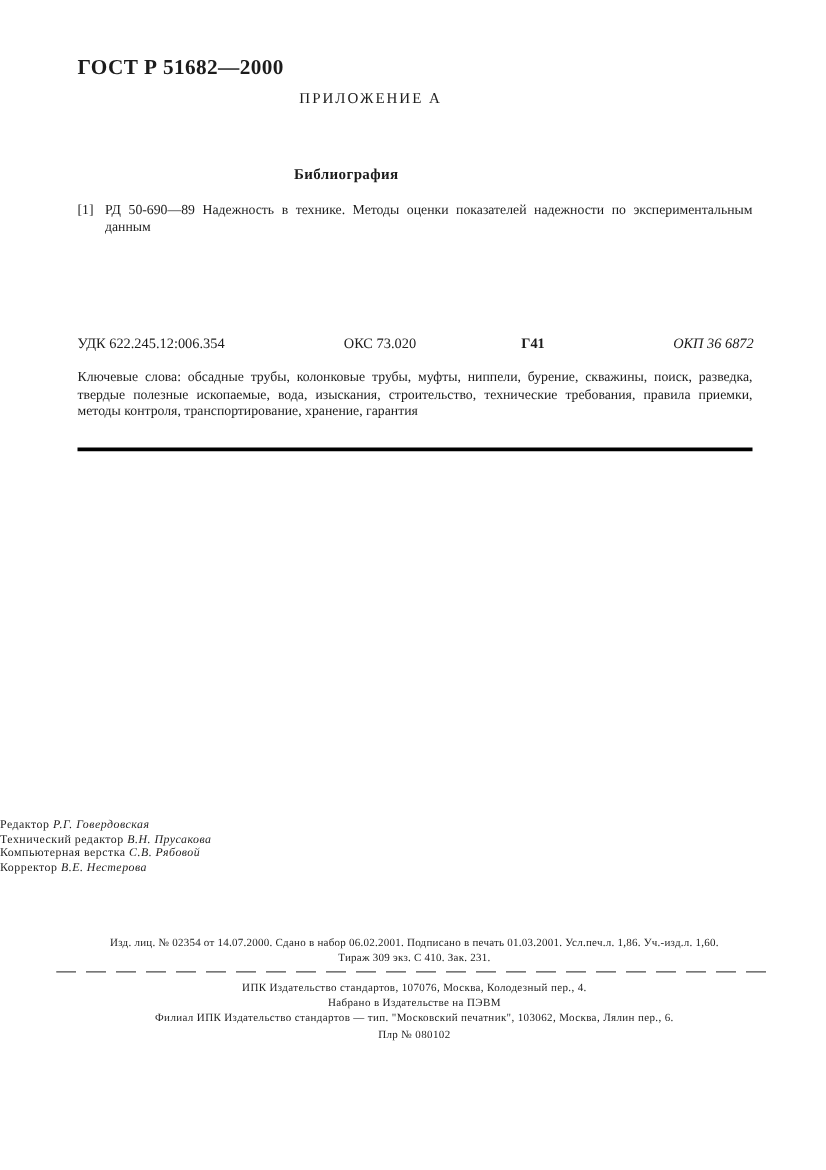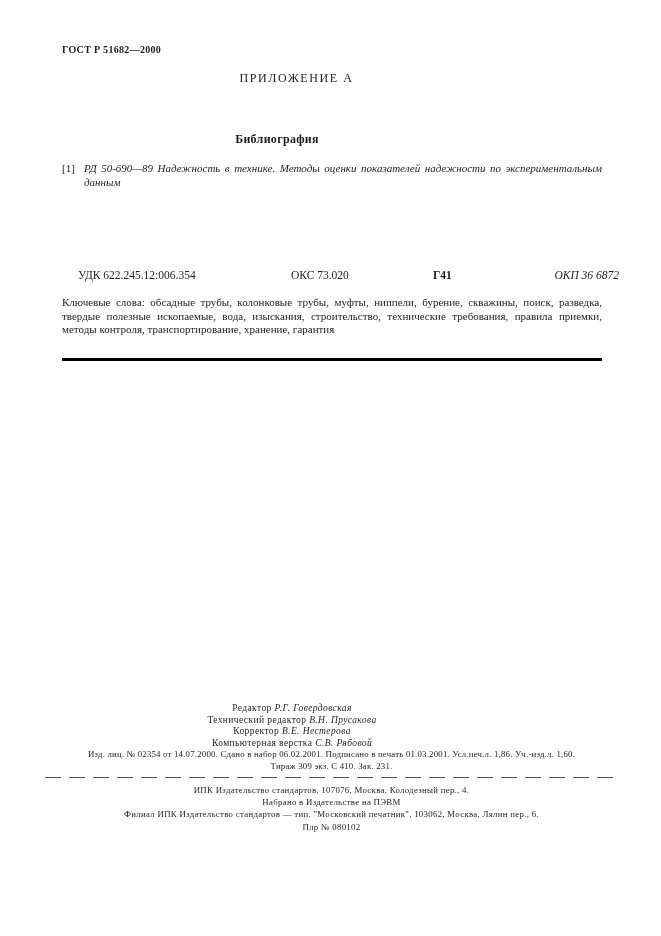--- a/index.html
+++ b/index.html
@@ -5,57 +5,57 @@
   html,body { margin:0; padding:0; }
   body {
     width:661px; height:936px; background:#ffffff; position:relative;
     font-family:"Liberation Serif", serif; color:#1c1c1c;
     -webkit-font-smoothing:antialiased;
   }
   .page { position:absolute; inset:0; overflow:hidden; }
 
   .doc-number {
     position:absolute; left:62px; top:44px;
-    font-size:10px; font-weight:bold; letter-spacing:0.3px;
+    font-size:17px; font-weight:bold; letter-spacing:0.3px;
   }
 
   .appendix { position:absolute; left:0; width:593px; top:71px; text-align:center; }
   .appendix-title { font-size:12px; letter-spacing:1.6px; }
   .appendix-sub { font-size:10.5px; margin-top:1px; }
 
   .bib-heading {
     position:absolute; left:0; width:554px; top:132px;
     text-align:center; font-size:12px; font-weight:bold; letter-spacing:0.3px;
   }
 
   .bib-item {
     position:absolute; left:62px; width:540px; top:161px;
     font-size:11px; line-height:14px; display:flex;
   }
   .bib-marker { flex:0 0 22px; }
-  .bib-text { flex:1; text-align:justify;font-style:italic; }
+  .bib-text { flex:1; text-align:justify; }
 
-  .codes { position:absolute; left:78px; width:541px; top:269px; font-size:11.5px; height:16px; }
+  .codes { position:absolute; left:62px; width:541px; top:269px; font-size:11.5px; height:16px; }
   .code-udk { position:absolute; left:0; top:0; }
   .code-oks { position:absolute; left:213px; top:0; }
   .code-class { position:absolute; left:355px; top:0;font-weight:bold; }
   .code-okp { position:absolute; right:0; top:0;font-style:italic; }
 
   .keywords {
     position:absolute; left:62px; width:540px; top:296px;
     font-size:11px; line-height:13.6px; text-align:justify;
   }
 
   .rule-thick {
     position:absolute; left:62px; width:540px; top:358px; height:3px; background:#000;
   }
 
   .credits {
-    position:absolute; left:0; width:584px; top:703px;
-    text-align:center; font-size:9.5px; line-height:11.6px; letter-spacing:0.4px;
+    position:absolute; left:0; width:584px; top:655px;
+    text-align:left; font-size:9.5px; line-height:11.6px; letter-spacing:0.4px;
   }
   .credit-name { font-style:italic; }
 
   .imprint {
     position:absolute; left:45px; width:573px; top:749px;
     text-align:center; font-size:8.8px; line-height:11.6px; letter-spacing:0.2px;
   }
 
   .rule-dashed {
     position:absolute; left:45px; width:573px; top:777px; height:1px;
@@ -99,26 +99,26 @@
   <div class="credits">
     <div>
       <span>Редактор</span>
       <span class="credit-name">Р.Г. Говердовская</span>
     </div>
     <div>
       <span>Технический редактор</span>
       <span class="credit-name">В.Н. Прусакова</span>
     </div>
     <div>
+      <span>Компьютерная верстка</span>
+      <span class="credit-name">С.В. Рябовой</span>
+    </div>
+    <div>
       <span>Корректор</span>
       <span class="credit-name">В.Е. Нестерова</span>
-    </div>
-    <div>
-      <span>Компьютерная верстка</span>
-      <span class="credit-name">С.В. Рябовой</span>
     </div>
   </div>
 
   <div class="imprint">
     <div>Изд. лиц. № 02354 от 14.07.2000. Сдано в набор 06.02.2001. Подписано в печать 01.03.2001. Усл.печ.л. 1,86. Уч.-изд.л. 1,60.</div>
     <div>Тираж 309 экз. С 410. Зак. 231.</div>
   </div>
 
   <div class="rule-dashed"></div>
 

